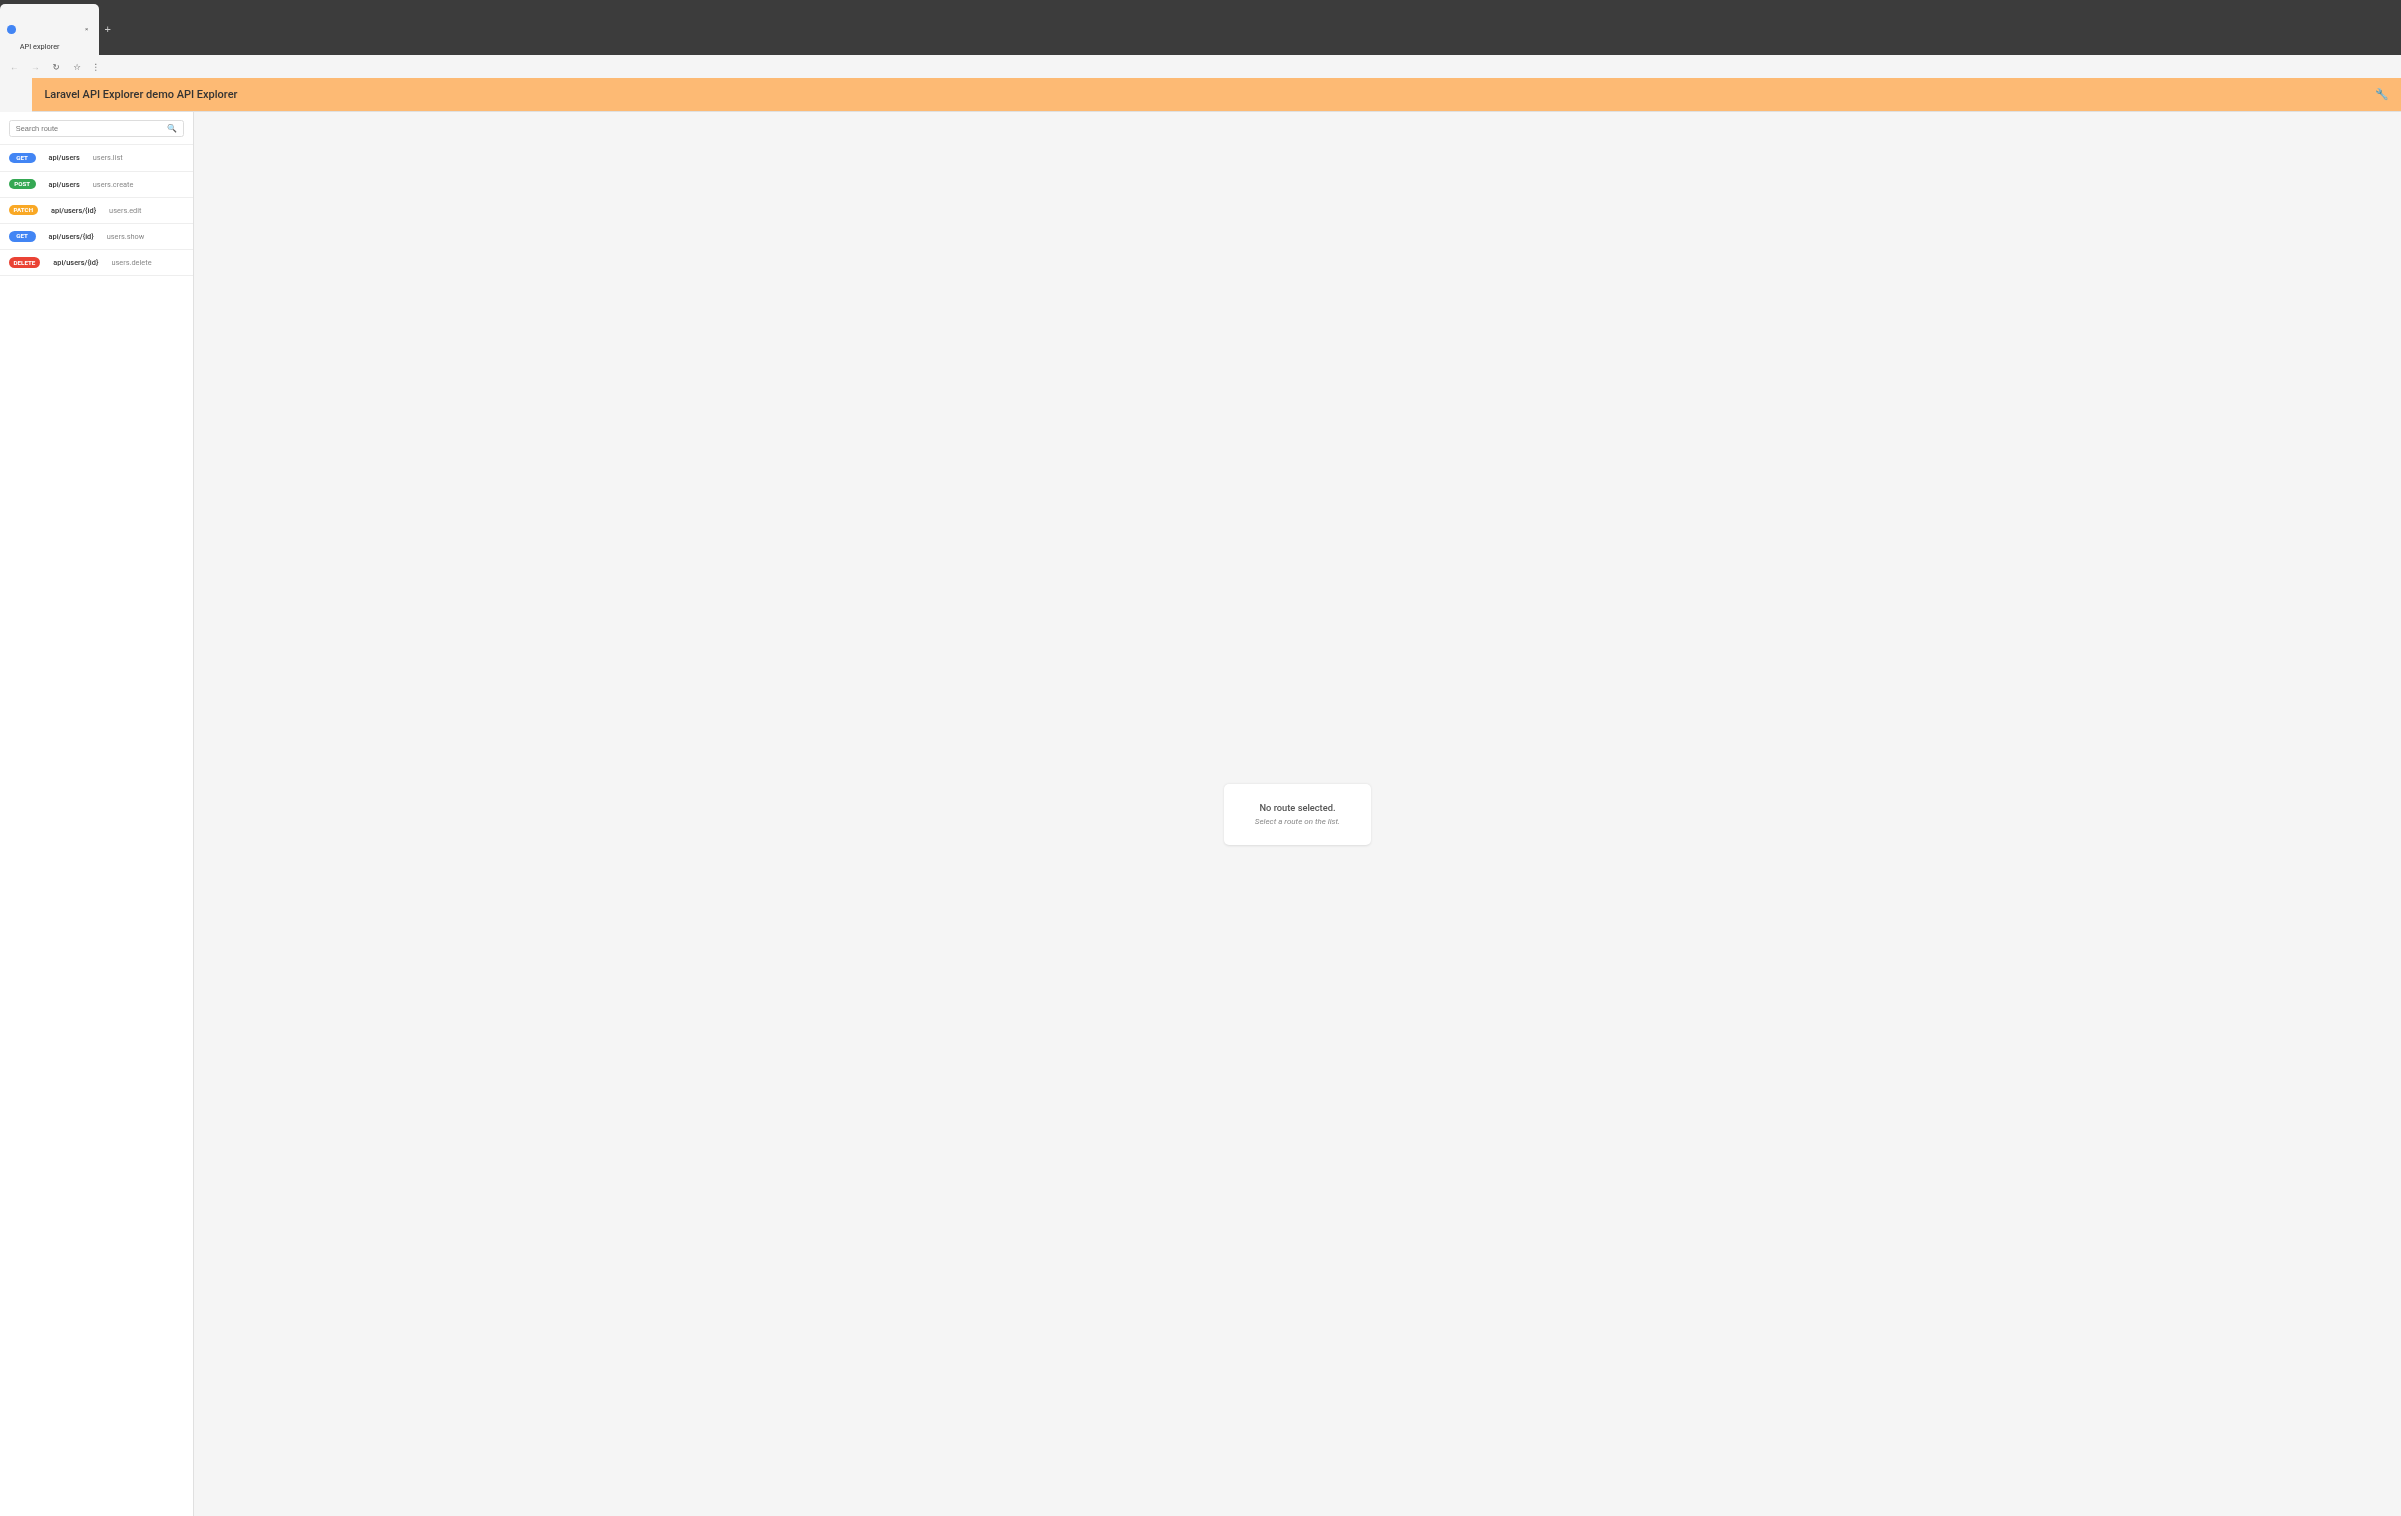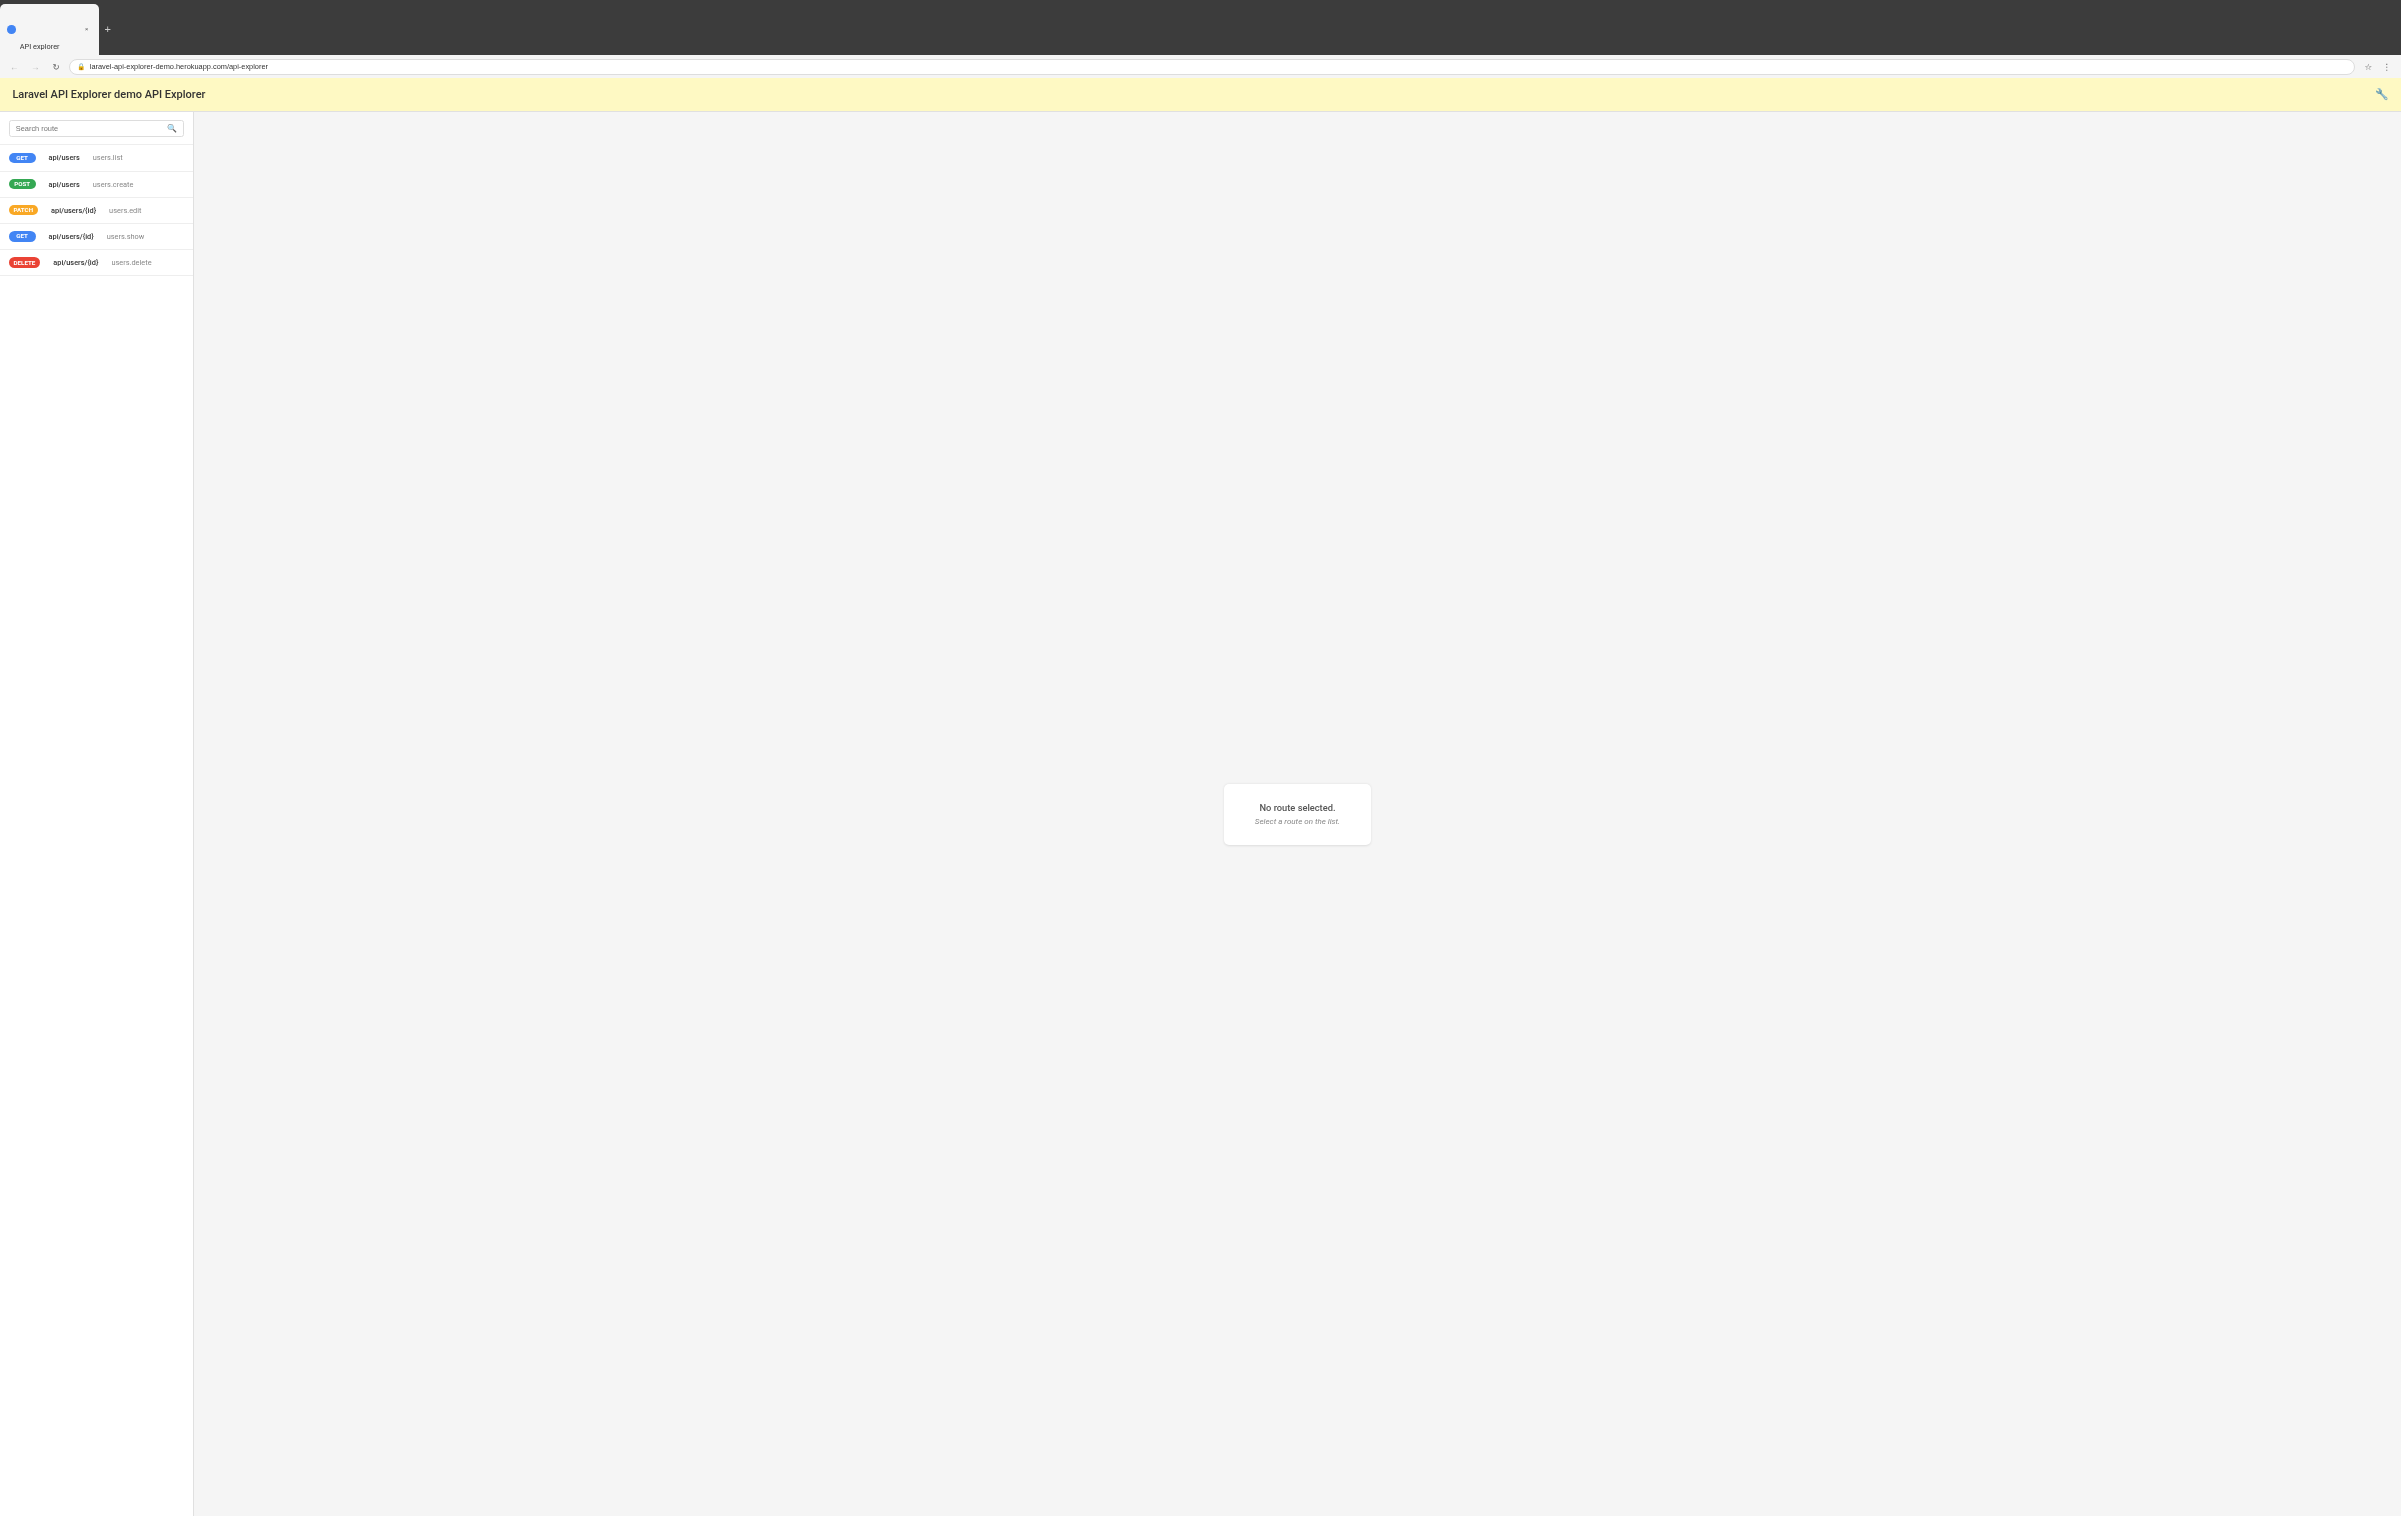--- a/index.html
+++ b/index.html
@@ -165,27 +165,28 @@
 
     
     .app-container {
       display: flex;
       flex-direction: column;
       flex: 1;
       overflow: hidden;
     }
 
     .app-header {
-      background: #fef9c3;
+      background: #fdba74;
       border-bottom: 0.6px solid #e0e0e0;
       padding: 10px 12.4px;
       display: flex;
       align-items: center;
       justify-content: space-between;
       flex-shrink: 0;
+      margin-left: 32px;
     }
 
     .app-title {
       font-size: 11px;
       font-weight: 500;
       color: #333;
     }
 
     .app-header-icon {
       color: #555;
@@ -330,24 +331,20 @@
       <div class="tab-favicon"></div>
       <span class="tab-title">API explorer</span>
       <div class="tab-close">×</div>
     </div>
     <button class="tab-new">+</button>
   </div>
   <div class="browser-toolbar">
     <button class="nav-btn" disabled="">←</button>
     <button class="nav-btn" disabled="">→</button>
     <button class="nav-btn">↻</button>
-    <div class="address-bar">
-      <span class="lock-icon">🔒</span>
-      <input type="text" value="laravel-api-explorer-demo.herokuapp.com/api-explorer" style="">
-    </div>
     <div class="toolbar-actions">
       <button class="toolbar-action-btn">☆</button>
       <button class="toolbar-action-btn">⋮</button>
     </div>
   </div>
 </div>
 
 <div class="app-container">
   <div class="app-header">
     <span class="app-title">Laravel API Explorer demo API Explorer</span>

